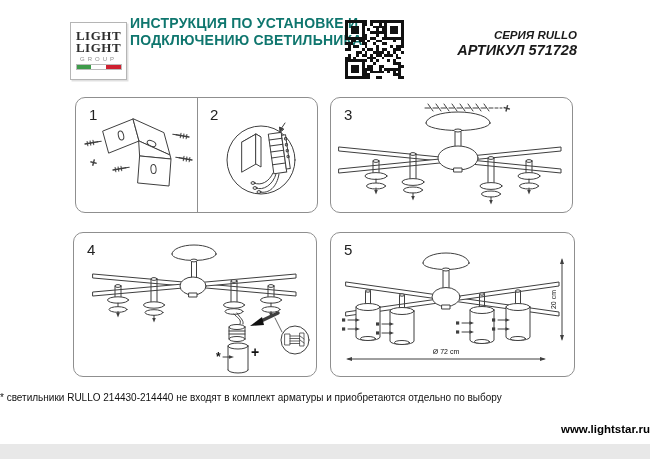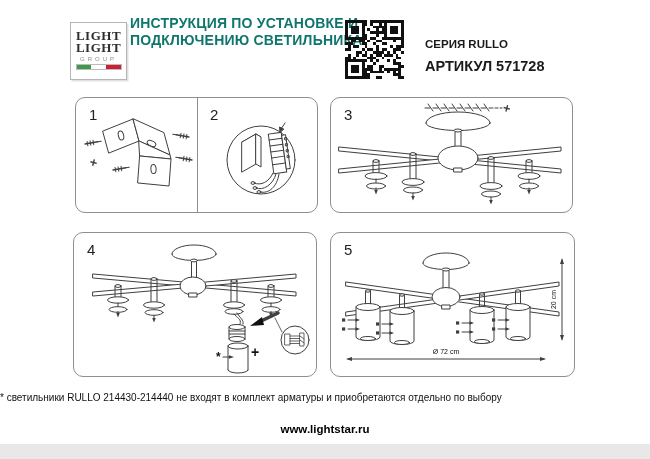--- a/index.html
+++ b/index.html
@@ -10,31 +10,31 @@
             border:1px solid #b5b5b5;box-shadow:1.5px 1.5px 0 rgba(0,0,0,0.12);
             text-align:center;box-sizing:border-box;padding-top:7px;}
   .logo-word{font-family:"Liberation Serif",serif;font-weight:bold;font-size:13px;line-height:12px;
              letter-spacing:0.5px;color:#2e2e2e;}
   .logo-group{font-size:6px;letter-spacing:3px;color:#8f8f8f;margin-top:2px;}
   .logo-flag{margin:3px auto 0;width:44px;height:4px;display:flex;outline:1px solid #bbb;}
   .logo-flag span{flex:1;height:100%;}
   .title{position:absolute;left:130px;top:15px;font-weight:bold;font-size:14px;line-height:16.5px;
          letter-spacing:0.2px;color:#0f766e;}
   .qr{position:absolute;left:345px;top:20px;width:59px;height:59px;}
-  .series-block{position:absolute;left:425px;top:38px;width:152px;text-align:left;}
+  .series-block{position:absolute;left:425px;top:29px;width:152px;text-align:right;font-style:italic;}
   .series{font-weight:bold;font-size:11.5px;}
-  .article{font-weight:bold;font-size:14.5px;margin-top:8px;}
+  .article{font-weight:bold;font-size:14.5px;margin-top:1px;}
   
   .panel{position:absolute;border:1px solid #8f8f8f;border-radius:10px;background:#fff;box-sizing:border-box;}
   .panel svg{position:absolute;left:0;top:0;}
   .pnum{position:absolute;font-size:15px;color:#222;z-index:2;}
   .divider{position:absolute;top:0;bottom:0;width:0;border-left:1px solid #8f8f8f;}
   
   .footnote{position:absolute;left:0;top:392px;width:100%;font-size:10px;color:#111;}
-  .website{position:absolute;left:0;top:423px;width:100%;text-align:center;font-weight:bold;font-size:11.5px;color:#000;}
+  .website{position:absolute;left:0;top:423px;width:100%;text-align:right;font-weight:bold;font-size:11.5px;color:#000;}
 </style>
 </head>
 <body>
 
 <div class="page">
 
   <div class="logo-box">
     <div class="logo-word">LIGHT</div>
     <div class="logo-word">LIGHT</div>
     <div class="logo-group">GROUP</div>

